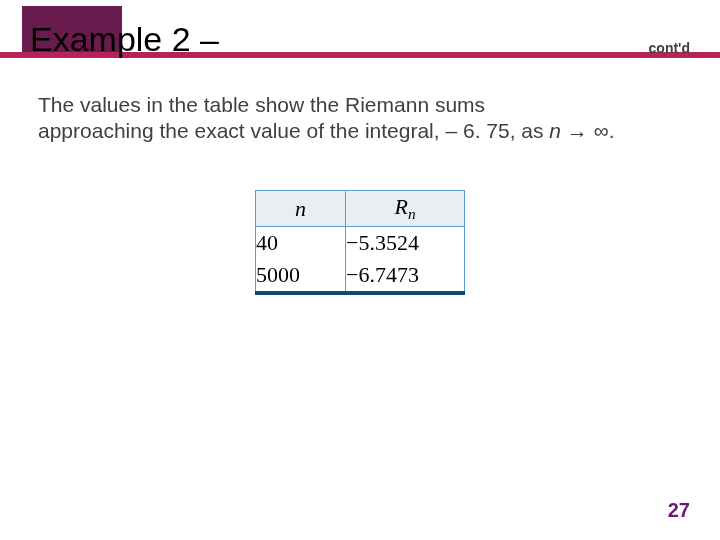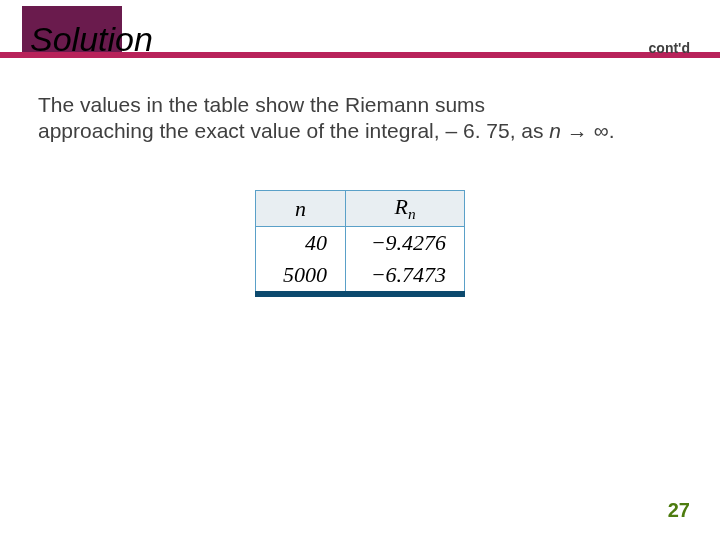--- a/index.html
+++ b/index.html
@@ -76,42 +76,42 @@
   table.riemann th {
     border-top: 1px solid #5aa0c8;
     border-bottom: 1px solid #5aa0c8;
     background: #e8eef2;
     font-weight: 400;
     font-style: italic;
     text-align: center;
   }
   table.riemann th:first-child { width: 90px; }
   table.riemann th:last-child { width: 119px; }
-  table.riemann td { text-align: right; border-bottom: none; font-style: italic; }
+  table.riemann td { border-bottom: none; }
   table.riemann td:first-child { padding-right: 18px; }
   table.riemann td:last-child { padding-right: 18px; }
-  table.riemann tr:last-child td { border-bottom: 6px solid #0c4a6e; }
+  table.riemann tr:last-child td { border-bottom: 4px solid #0c4a6e; }
   .sub { font-style: italic; font-size: 0.7em; vertical-align: sub; }
   .pagenum {
     position: absolute;
     bottom: 18px;
     right: 30px;
     font-size: 20px;
     font-weight: 700;
-    color: #4d7c0f;
+    color: #701a75;
   }
 </style>
 </head>
 <body>
 
 <div class="accent-block"></div>
 <div class="header-rule"></div>
 
 <div class="title">
-  <span class="ital">Solution</span>
+  <span class="plain">Example 2 – </span>
 </div>
 
 <div class="contd">cont'd</div>
 
 <div class="body-text">
   <span>The values in the table show the Riemann sums</span><br>
   <span>approaching the exact value of the integral, – 6. 75, as </span><span class="ital">n</span><span> → ∞</span><span>.</span>
 </div>
 
 <div class="table-wrap">
@@ -120,21 +120,21 @@
       <tr>
         <th>n</th>
         <th>
           <span>R</span><span class="sub">n</span>
         </th>
       </tr>
     </thead>
     <tbody>
       <tr>
         <td>40</td>
-        <td>−9.4276</td>
+        <td>−5.3524</td>
       </tr>
       <tr>
         <td>5000</td>
         <td>−6.7473</td>
       </tr>
     </tbody>
   </table>
 </div>
 
 <div class="pagenum">27</div>

